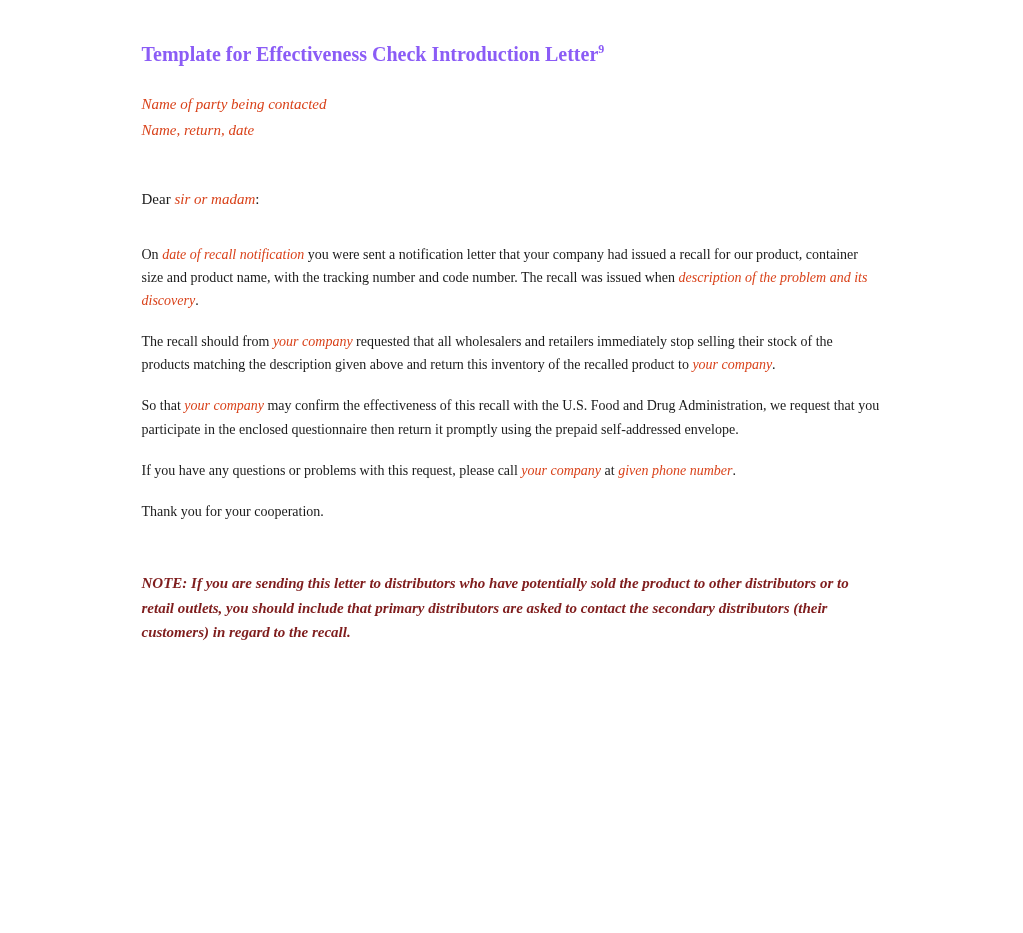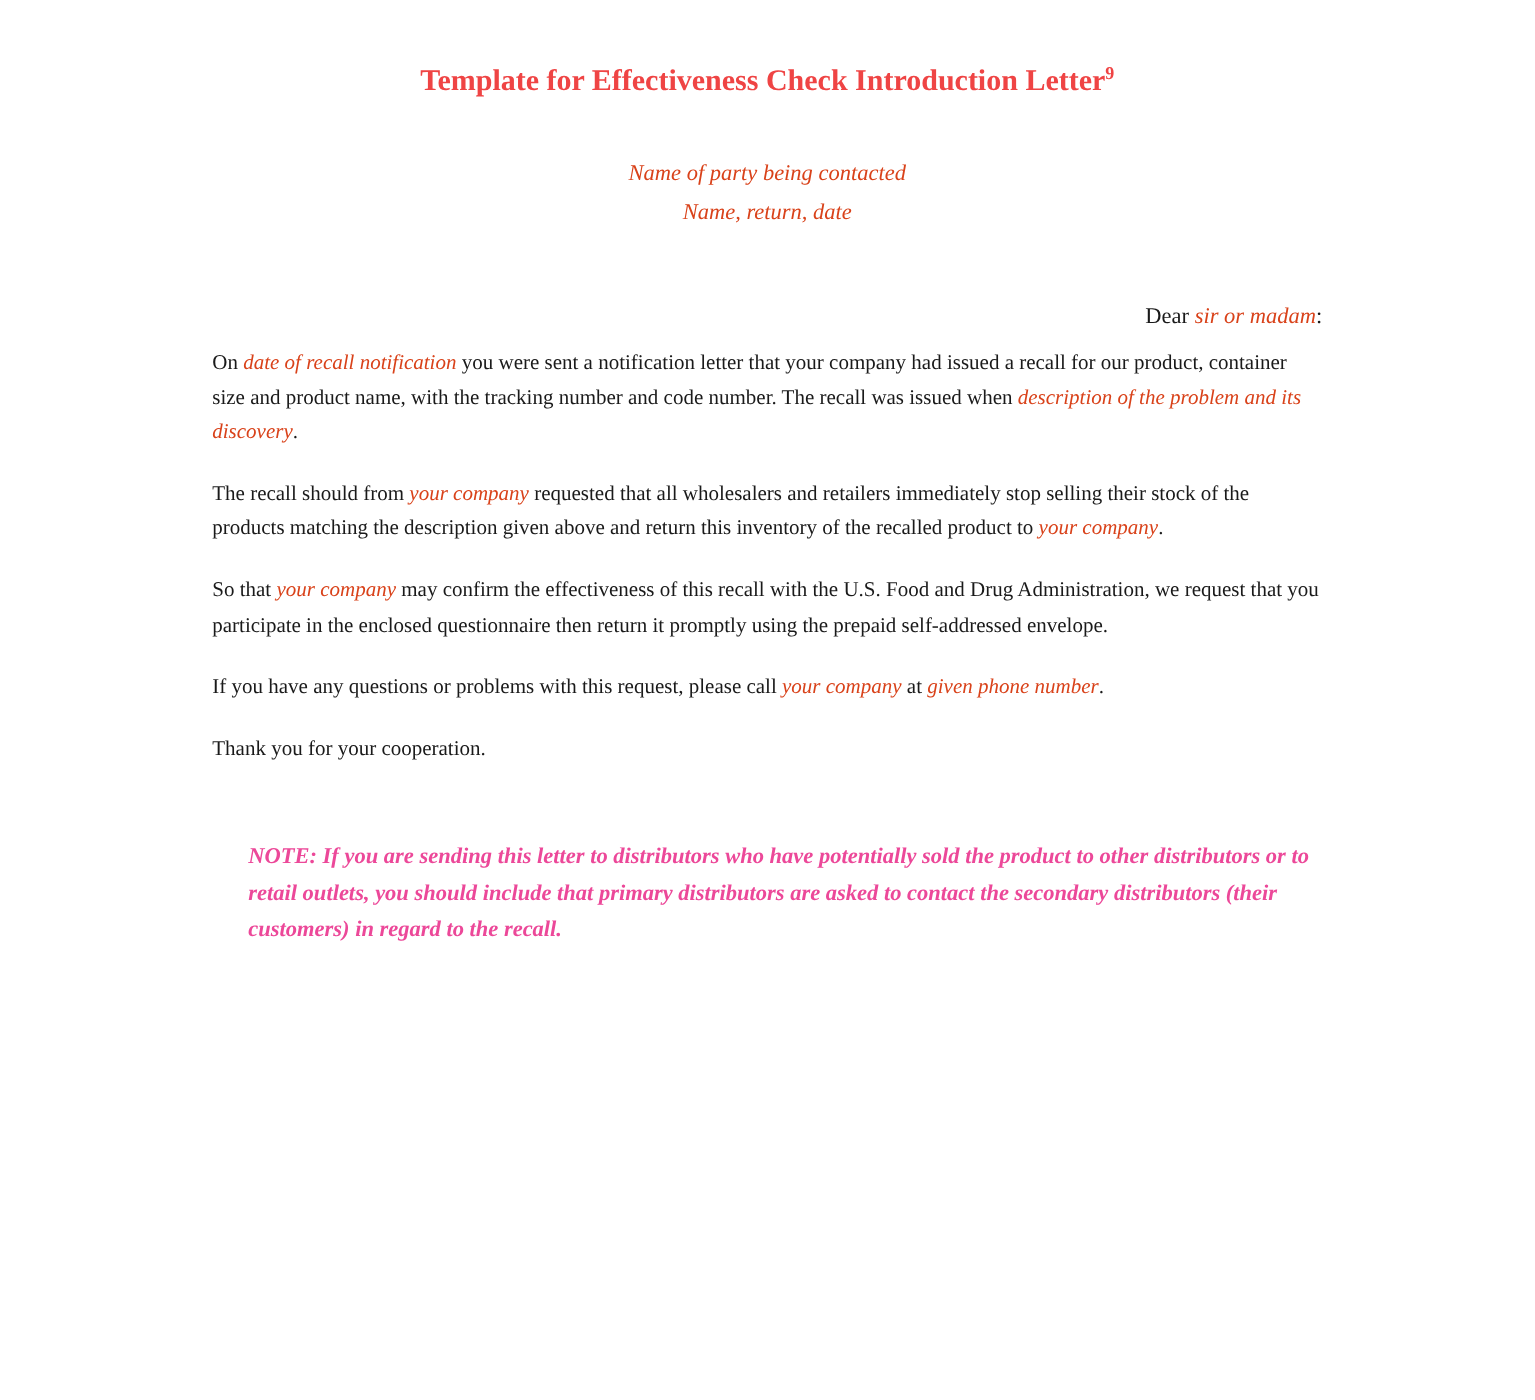--- a/index.html
+++ b/index.html
@@ -19,52 +19,50 @@
       align-items: flex-start;
     }
 
     .page-container {
       width: 860px;
       padding: 40px 60px 60px 60px;
       margin: 0 auto;
     }
 
     .page-title {
-      text-align: center;
+      text-align: left;
       font-size: 20px;
       font-weight: bold;
-      color: #ef4444;
-      margin-bottom: 36px;
+      color: #8b5cf6;
+      margin-bottom: 24px;
       line-height: 1.4;
     }
 
     .page-title sup {
       font-size: 12px;
     }
 
     .placeholder-red {
       color: #d9421a;
       font-style: italic;
     }
 
     .contact-info {
       margin-bottom: 28px;
-      text-align: center;
     }
 
     .contact-info p {
       font-size: 15px;
       line-height: 1.7;
     }
 
     .salutation {
       font-size: 15px;
-      margin-bottom: 8px;
+      margin-bottom: 32px;
       line-height: 1.6;
-      text-align: right;
     }
 
     .body-paragraph {
       font-size: 14px;
       line-height: 1.65;
       margin-bottom: 18px;
       color: #1a1a1a;
     }
 
     .closing {
@@ -72,22 +70,21 @@
       font-size: 15px;
       line-height: 1.7;
     }
 
     .note-section {
       margin-top: 48px;
       font-size: 15px;
       line-height: 1.65;
       font-style: italic;
       font-weight: bold;
-      color: #ec4899;
-      margin-left: 24px;
+      color: #7f1d1d;
     }
 
     .divider-space {
       height: 16px;
     }
   </style>
 </head>
 <body>
 
 <div class="page-container">

